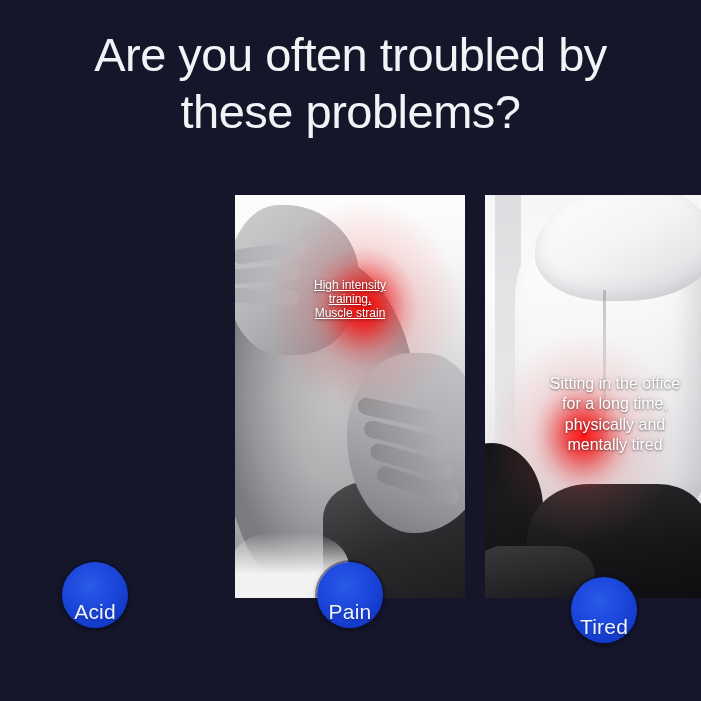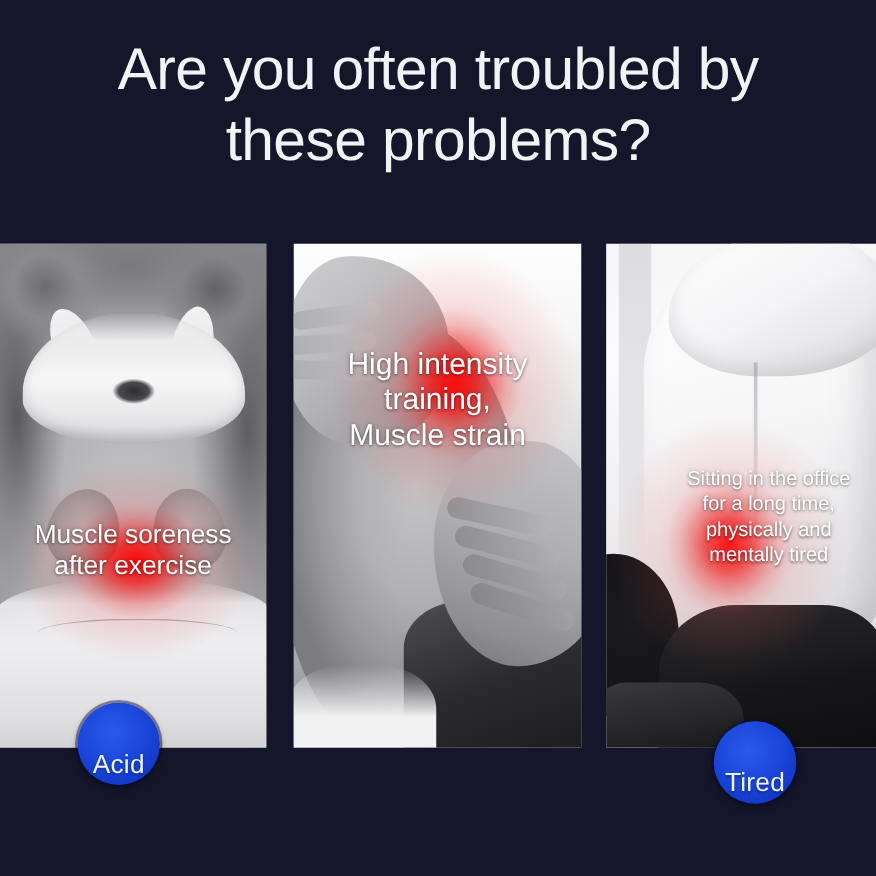--- a/index.html
+++ b/index.html
@@ -261,21 +261,22 @@
     text-shadow: 0 1px 2px rgba(0,0,0,0.40), 0 0 4px rgba(0,0,0,0.26);
     line-height: 1.18;
     z-index: 6;
   }
   .caption-1 {
     left: 0; top: 221px; width: 213px;
     font-size: 21px;
   }
   .caption-2 {
     left: 0; top: 83px; width: 230px;
-    font-size: 24px;
+    font-size: 12px;
+    text-decoration: underline;
   }
   .caption-3 {
     left: 0; top: 179px; width: 260px;
     font-size: 16px;
     line-height: 1.28;
   }
 
   
   .badge {
     position: absolute;
@@ -304,35 +305,20 @@
 </head>
 <body>
 
 <div id="poster">
 
   <div class="headline">Are you often troubled by
 these problems?</div>
 
   <div class="panels">
 
-    <div class="panel panel-1">
-      <div class="photo p1-bg">
-        <div class="p1-shoulders"></div>
-        <div class="p1-bra-strapL"></div>
-        <div class="p1-bra-strapR"></div>
-        <div class="p1-bra"></div>
-        <div class="p1-pants"></div>
-        <div class="p1-pants-seam"></div>
-        <div class="p1-handL"></div>
-        <div class="p1-handR"></div>
-        <div class="p1-glow"></div>
-      </div>
-      <div class="caption caption-1">Muscle soreness
-after exercise</div>
-    </div>
 
     <div class="panel panel-2">
       <div class="photo p2-bg">
         <div class="p2-arm"></div>
         <div class="p2-handTop">
           <div class="p2-finger" style="left:6px; top:40px; transform:rotate(-8deg);"></div>
           <div class="p2-finger" style="left:2px; top:62px; transform:rotate(-4deg);"></div>
           <div class="p2-finger" style="left:0px; top:84px; transform:rotate(2deg);"></div>
         </div>
         <div class="p2-dark"></div>
@@ -364,17 +350,20 @@
       <div class="caption caption-3">Sitting in the office
 for a long time,
 physically and
 mentally tired</div>
     </div>
   </div>
 
   <div class="badge badge-acid">
     <span>Acid</span>
   </div>
+  <div class="badge badge-pain">
+    <span>Pain</span>
+  </div>
   <div class="badge badge-tired">
     <span>Tired</span>
   </div>
 
 </div>
 
 </body></html>

